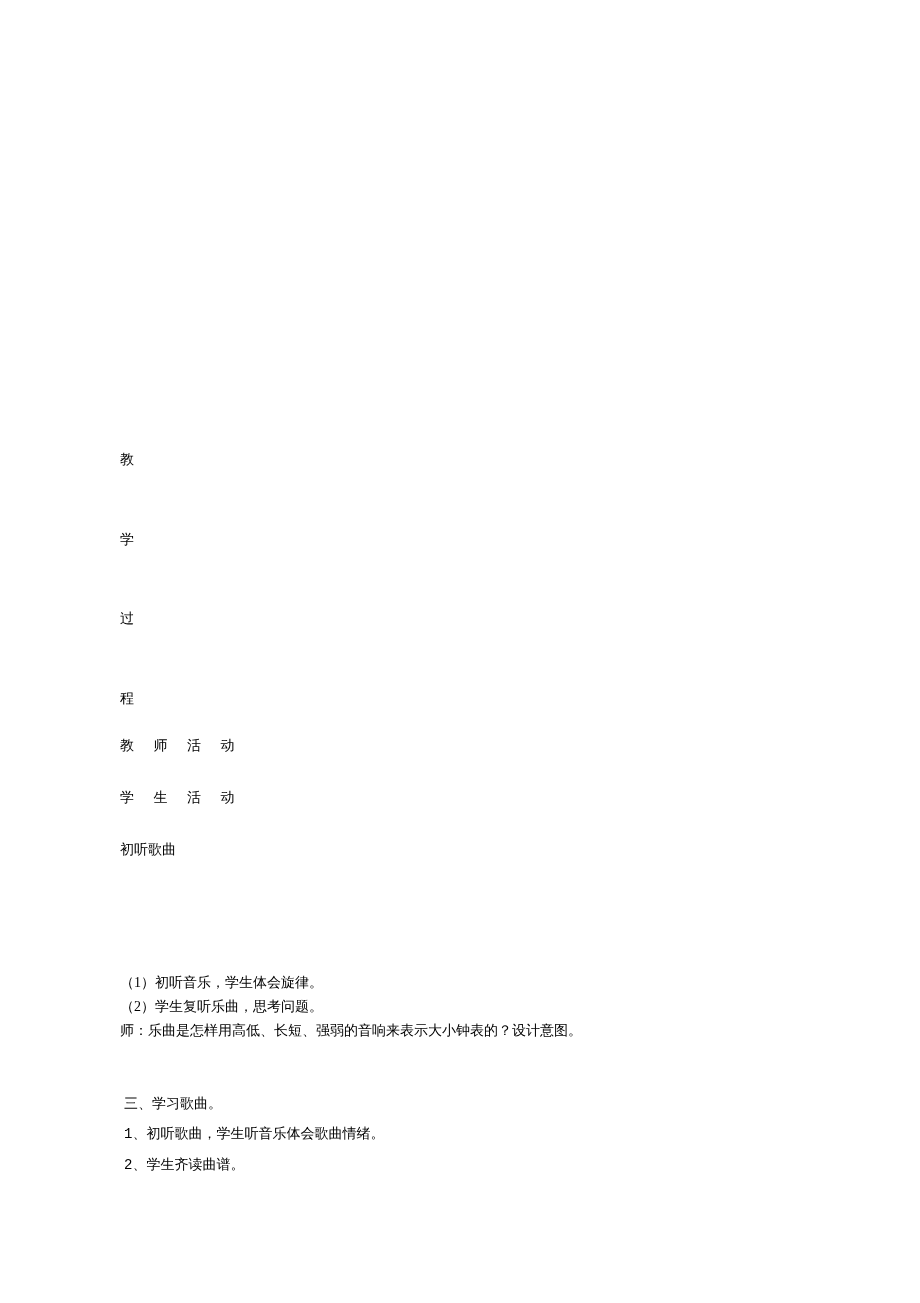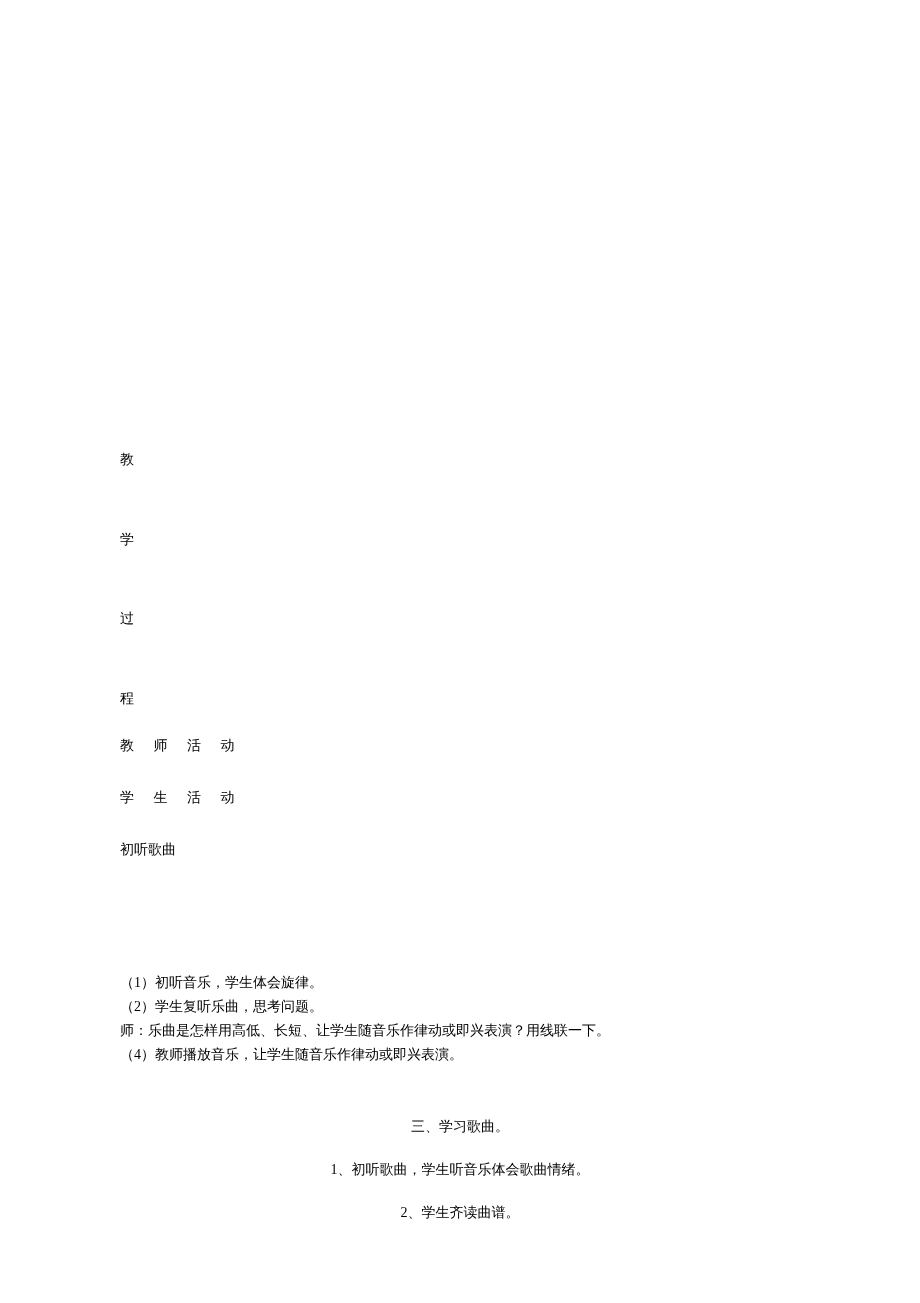--- a/index.html
+++ b/index.html
@@ -37,45 +37,43 @@
       line-height: 1.7;
     }
     .content-block p {
       margin: 0;
     }
     .section-block {
       margin-top: 48px;
       line-height: 1.9;
     }
     .section-block p {
-      margin: 16px;
-      text-align: center;
+      margin: 4px;
     }
     .numbered {
-      font-family: Liberation Serif, serif;
+      font-family: Liberation Mono, monospace;
     }
   </style>
 </head>
 <body>
 
 <div class="section-vertical-chars">
   <p class="char-line">教</p>
   <p class="char-line">学</p>
   <p class="char-line">过</p>
   <p class="char-line" style="margin-bottom: 28px;">程</p>
 </div>
 
 <p class="label-line">教 师 活 动</p>
 <p class="label-line">学 生 活 动</p>
 <p class="label-line tight">初听歌曲</p>
 
 <div class="content-block">
   <p>（1）初听音乐，学生体会旋律。</p>
   <p>（2）学生复听乐曲，思考问题。</p>
-  <p>师：乐曲是怎样用高低、长短、让学生随音乐作律动或即兴表演？用线联一下。</p>
-  <p>（4）教师播放音乐，让学生随音乐作律动或即兴表演。</p>
+  <p>师：乐曲是怎样用高低、长短、强弱的音响来表示大小钟表的？设计意图。</p>
 </div>
 
 <div class="section-block">
   <p>三、学习歌曲。</p>
   <p class="numbered">1、初听歌曲，学生听音乐体会歌曲情绪。</p>
   <p class="numbered">2、学生齐读曲谱。</p>
 </div>
 
 </body></html>

